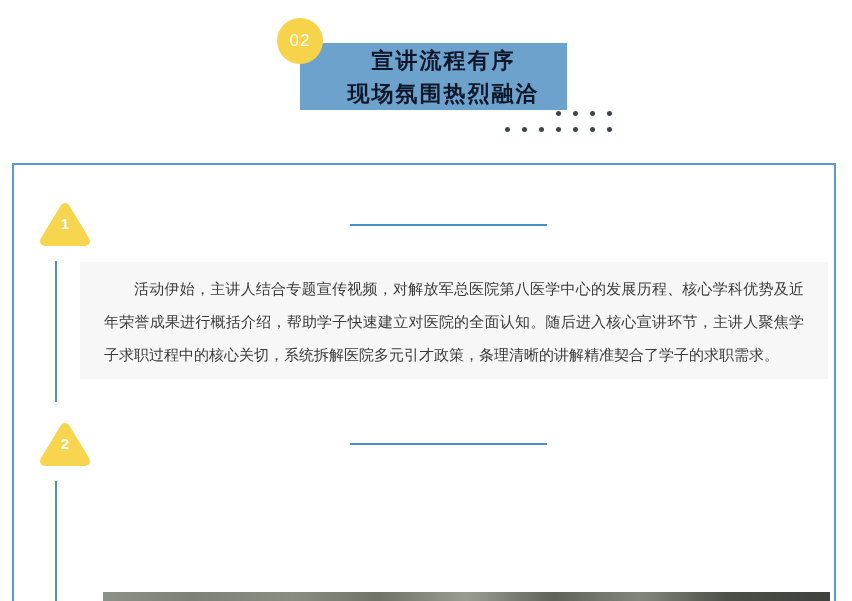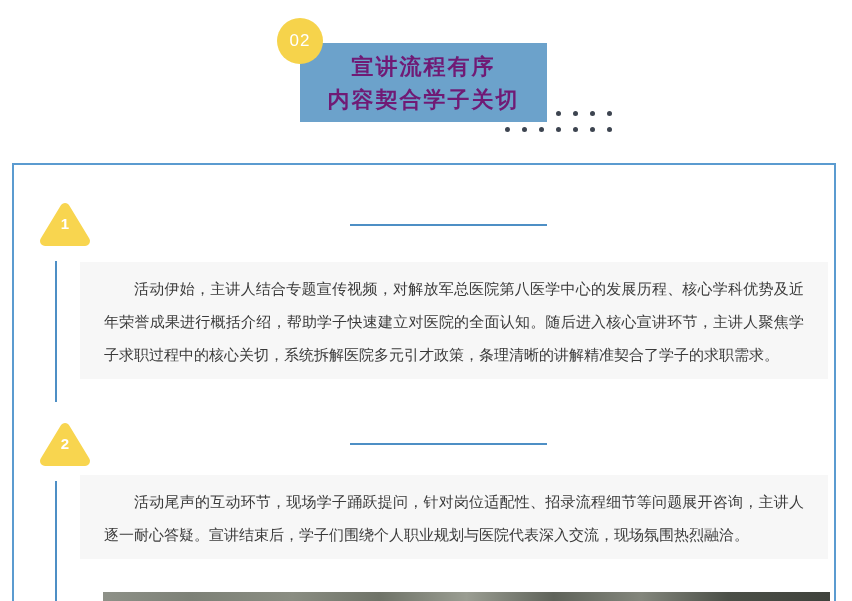--- a/index.html
+++ b/index.html
@@ -3,25 +3,26 @@
 <meta charset="utf-8">
 <style>
   html,body{margin:0;padding:0;}
   body{
     width:852px;height:601px;position:relative;overflow:hidden;
     background:#ffffff;
     font-family:"Liberation Sans","DejaVu Sans",sans-serif;
   }
   
   .banner{
-    position:absolute;left:300px;top:43px;width:247px;height:79px;
-    background:#6CA2CB;color:#701a75;z-index:1;
+    position:absolute;left:300px;top:43px;width:247px;height:67px;
+    background:#6CA2CB;color:#0f172a;z-index:1;
     display:flex;flex-direction:column;justify-content:center;align-items:center;
     font-size:22px;font-weight:bold;line-height:33px;letter-spacing:2px;
     text-align:center;
+    padding-left:20px;
   }
   .badge{
     position:absolute;left:277px;top:18px;width:46px;height:46px;border-radius:50%;
     background:#F6D34B;color:#ffffff;z-index:2;
     display:flex;align-items:center;justify-content:center;
     font-size:17px;font-weight:normal;letter-spacing:1px;
   }
   .dots-row{position:absolute;display:flex;gap:12px;}
   .dots-row-1{left:556px;top:111px;}
   .dots-row-2{left:505px;top:127px;}
@@ -59,21 +60,21 @@
     background:linear-gradient(90deg,
       #8e9188 0%, #7d8177 12%, #8a8d82 26%, #6f7368 38%, #9a9d92 50%,
       #5f635a 62%, #83867c 74%, #4b4f47 86%, #3f423c 100%);
   }
 </style>
 </head>
 <body>
 
 <div class="banner">
   <span>宣讲流程有序</span>
-  <span>内容契合学子关切</span>
+  <span>现场氛围热烈融洽</span>
 </div>
 <div class="badge">02</div>
 
 <div class="dots-row dots-row-1">
     <span class="dot"></span>
     <span class="dot"></span>
     <span class="dot"></span>
     <span class="dot"></span>
   </div>
 <div class="dots-row dots-row-2">
@@ -99,16 +100,15 @@
   <div class="para-box para-box-1">活动伊始，主讲人结合专题宣传视频，对解放军总医院第八医学中心的发展历程、核心学科优势及近年荣誉成果进行概括介绍，帮助学子快速建立对医院的全面认知。随后进入核心宣讲环节，主讲人聚焦学子求职过程中的核心关切，系统拆解医院多元引才政策，条理清晰的讲解精准契合了学子的求职需求。</div>
 
   <div class="step-badge step-badge-2">
     <svg width="54" height="47" viewBox="0 0 54 47">
       <polygon points="27,7 47,40 7,40" fill="#F8D54F" stroke="#F8D54F" stroke-width="10" stroke-linejoin="round"></polygon>
     </svg>
     <span class="num">2</span>
   </div>
   <div class="divider divider-2"></div>
   <div class="vline vline-2"></div>
-  <div class="para-box para-box-2">活动尾声的互动环节，现场学子踊跃提问，针对岗位适配性、招录流程细节等问题展开咨询，主讲人逐一耐心答疑。宣讲结束后，学子们围绕个人职业规划与医院代表深入交流，现场氛围热烈融洽。</div>
 
   <div class="photo-strip"></div>
 </div>
 
 </body></html>

